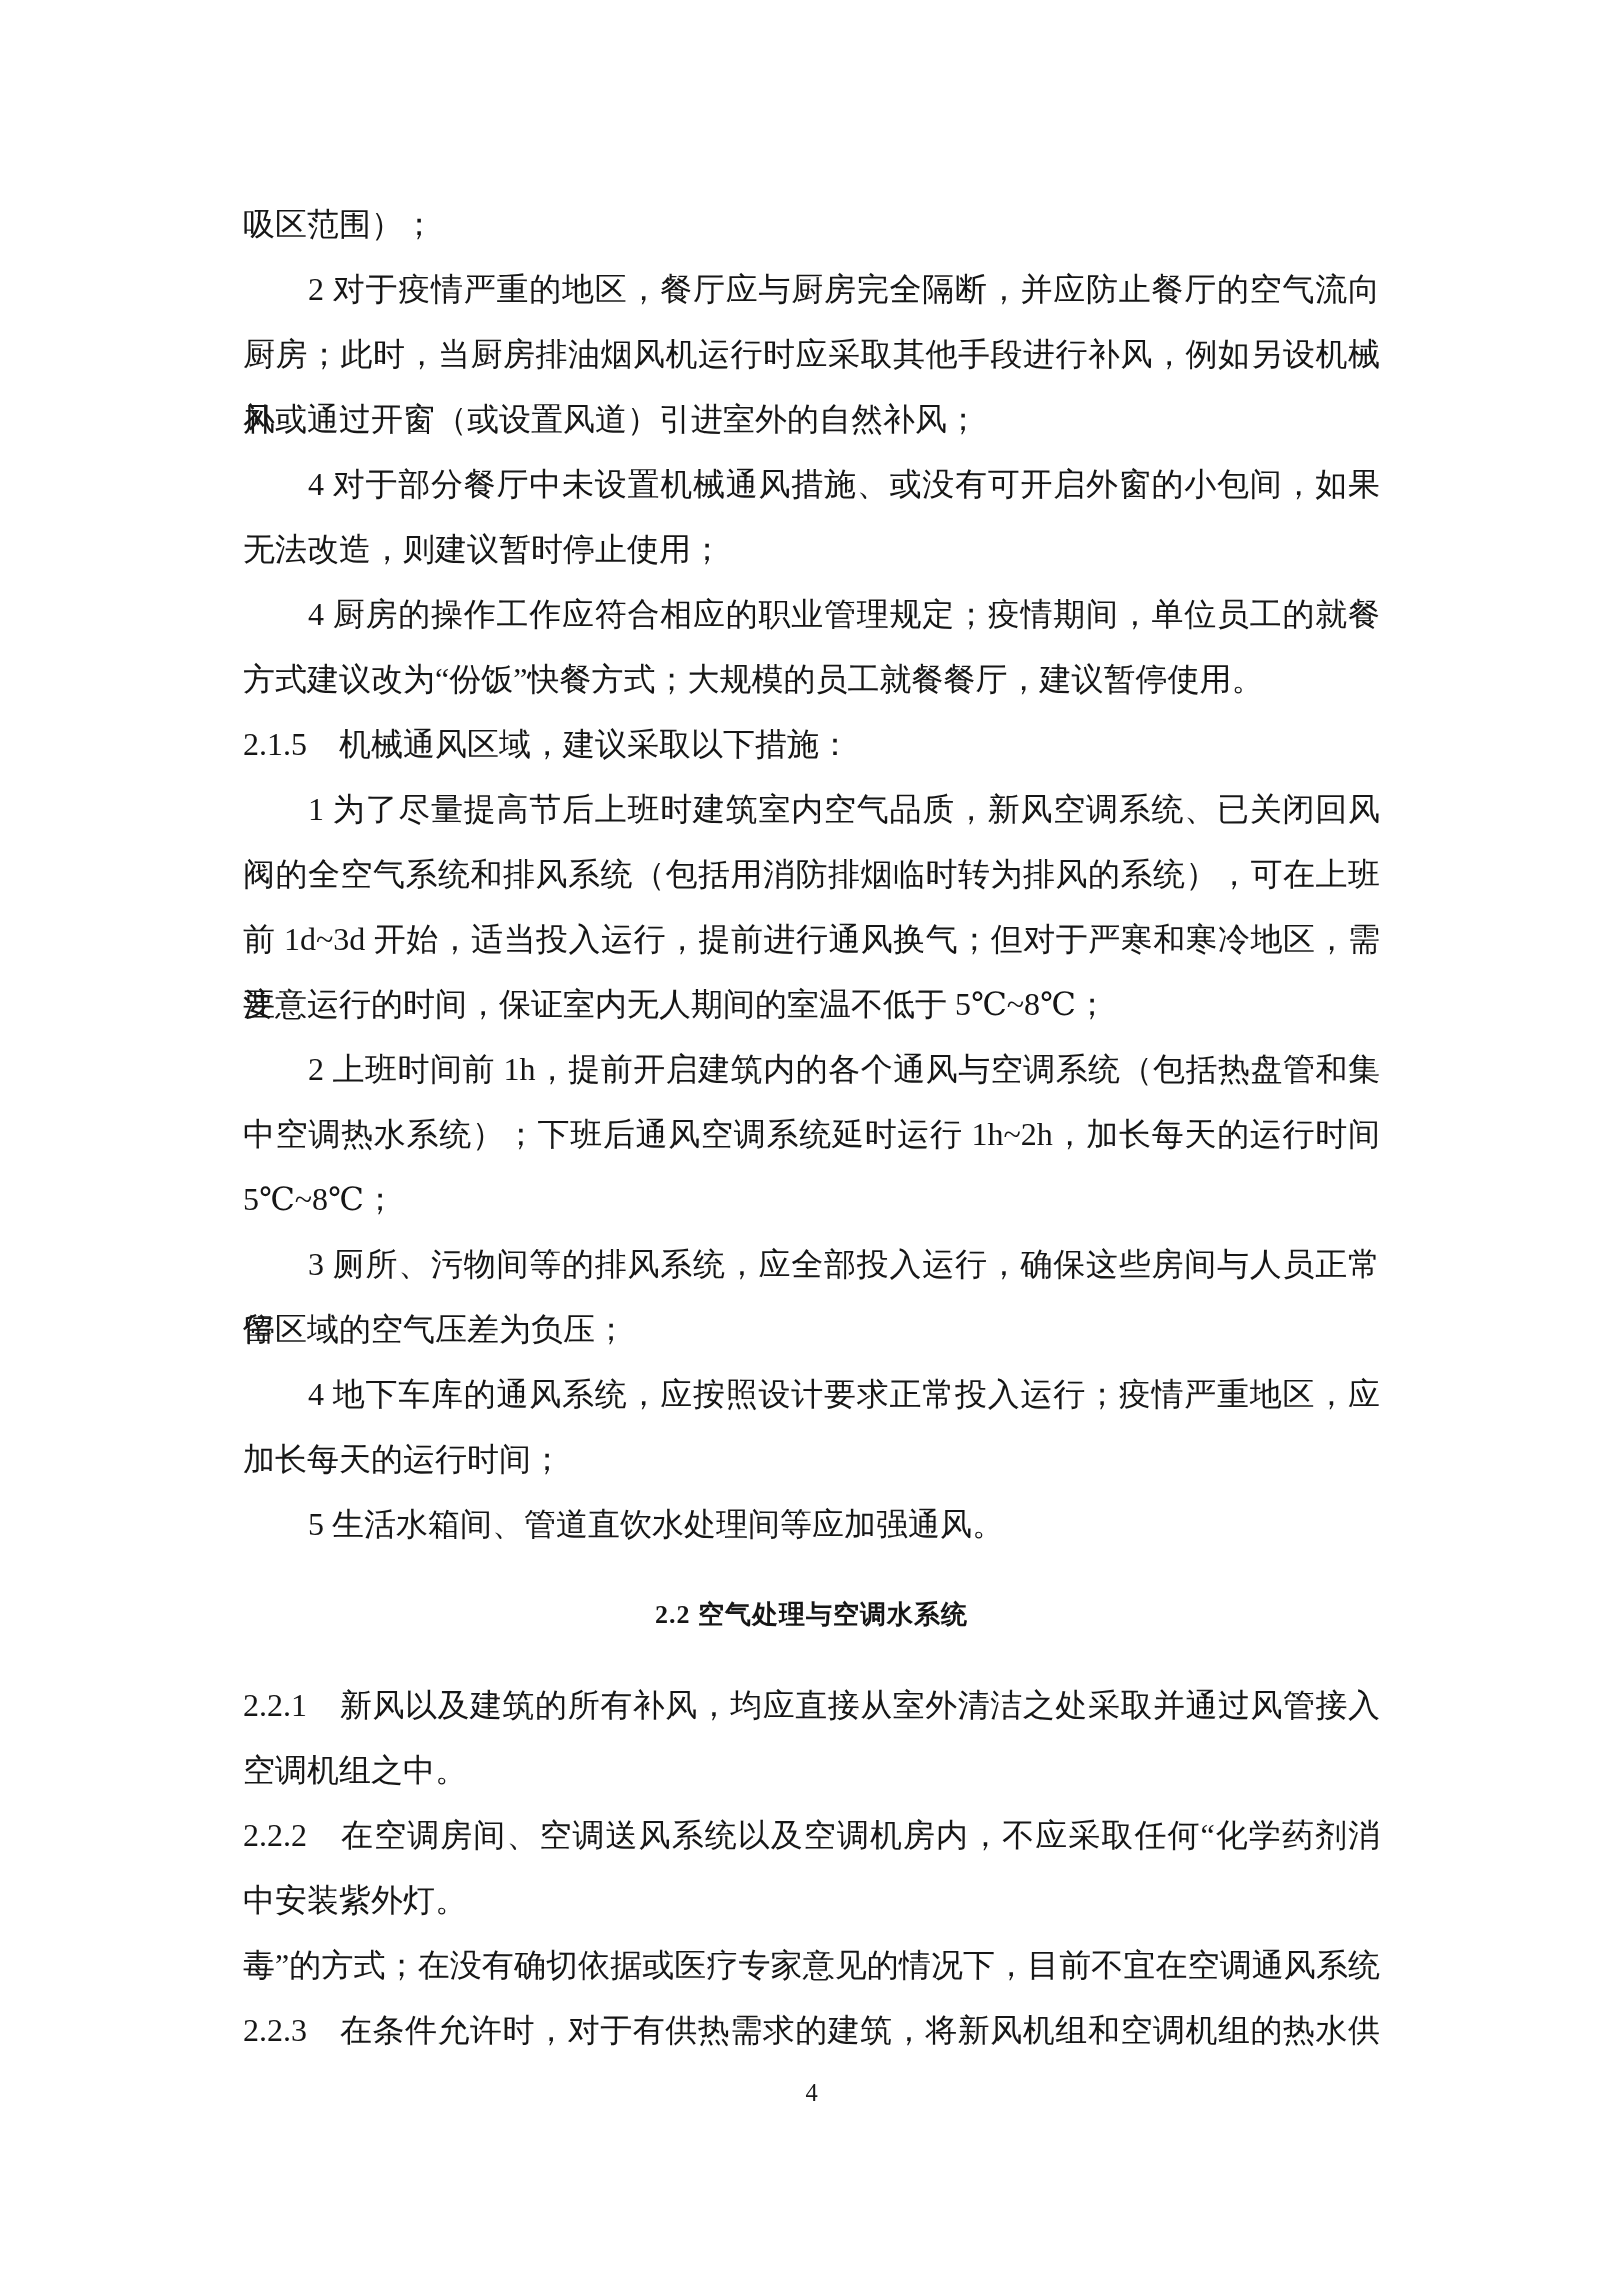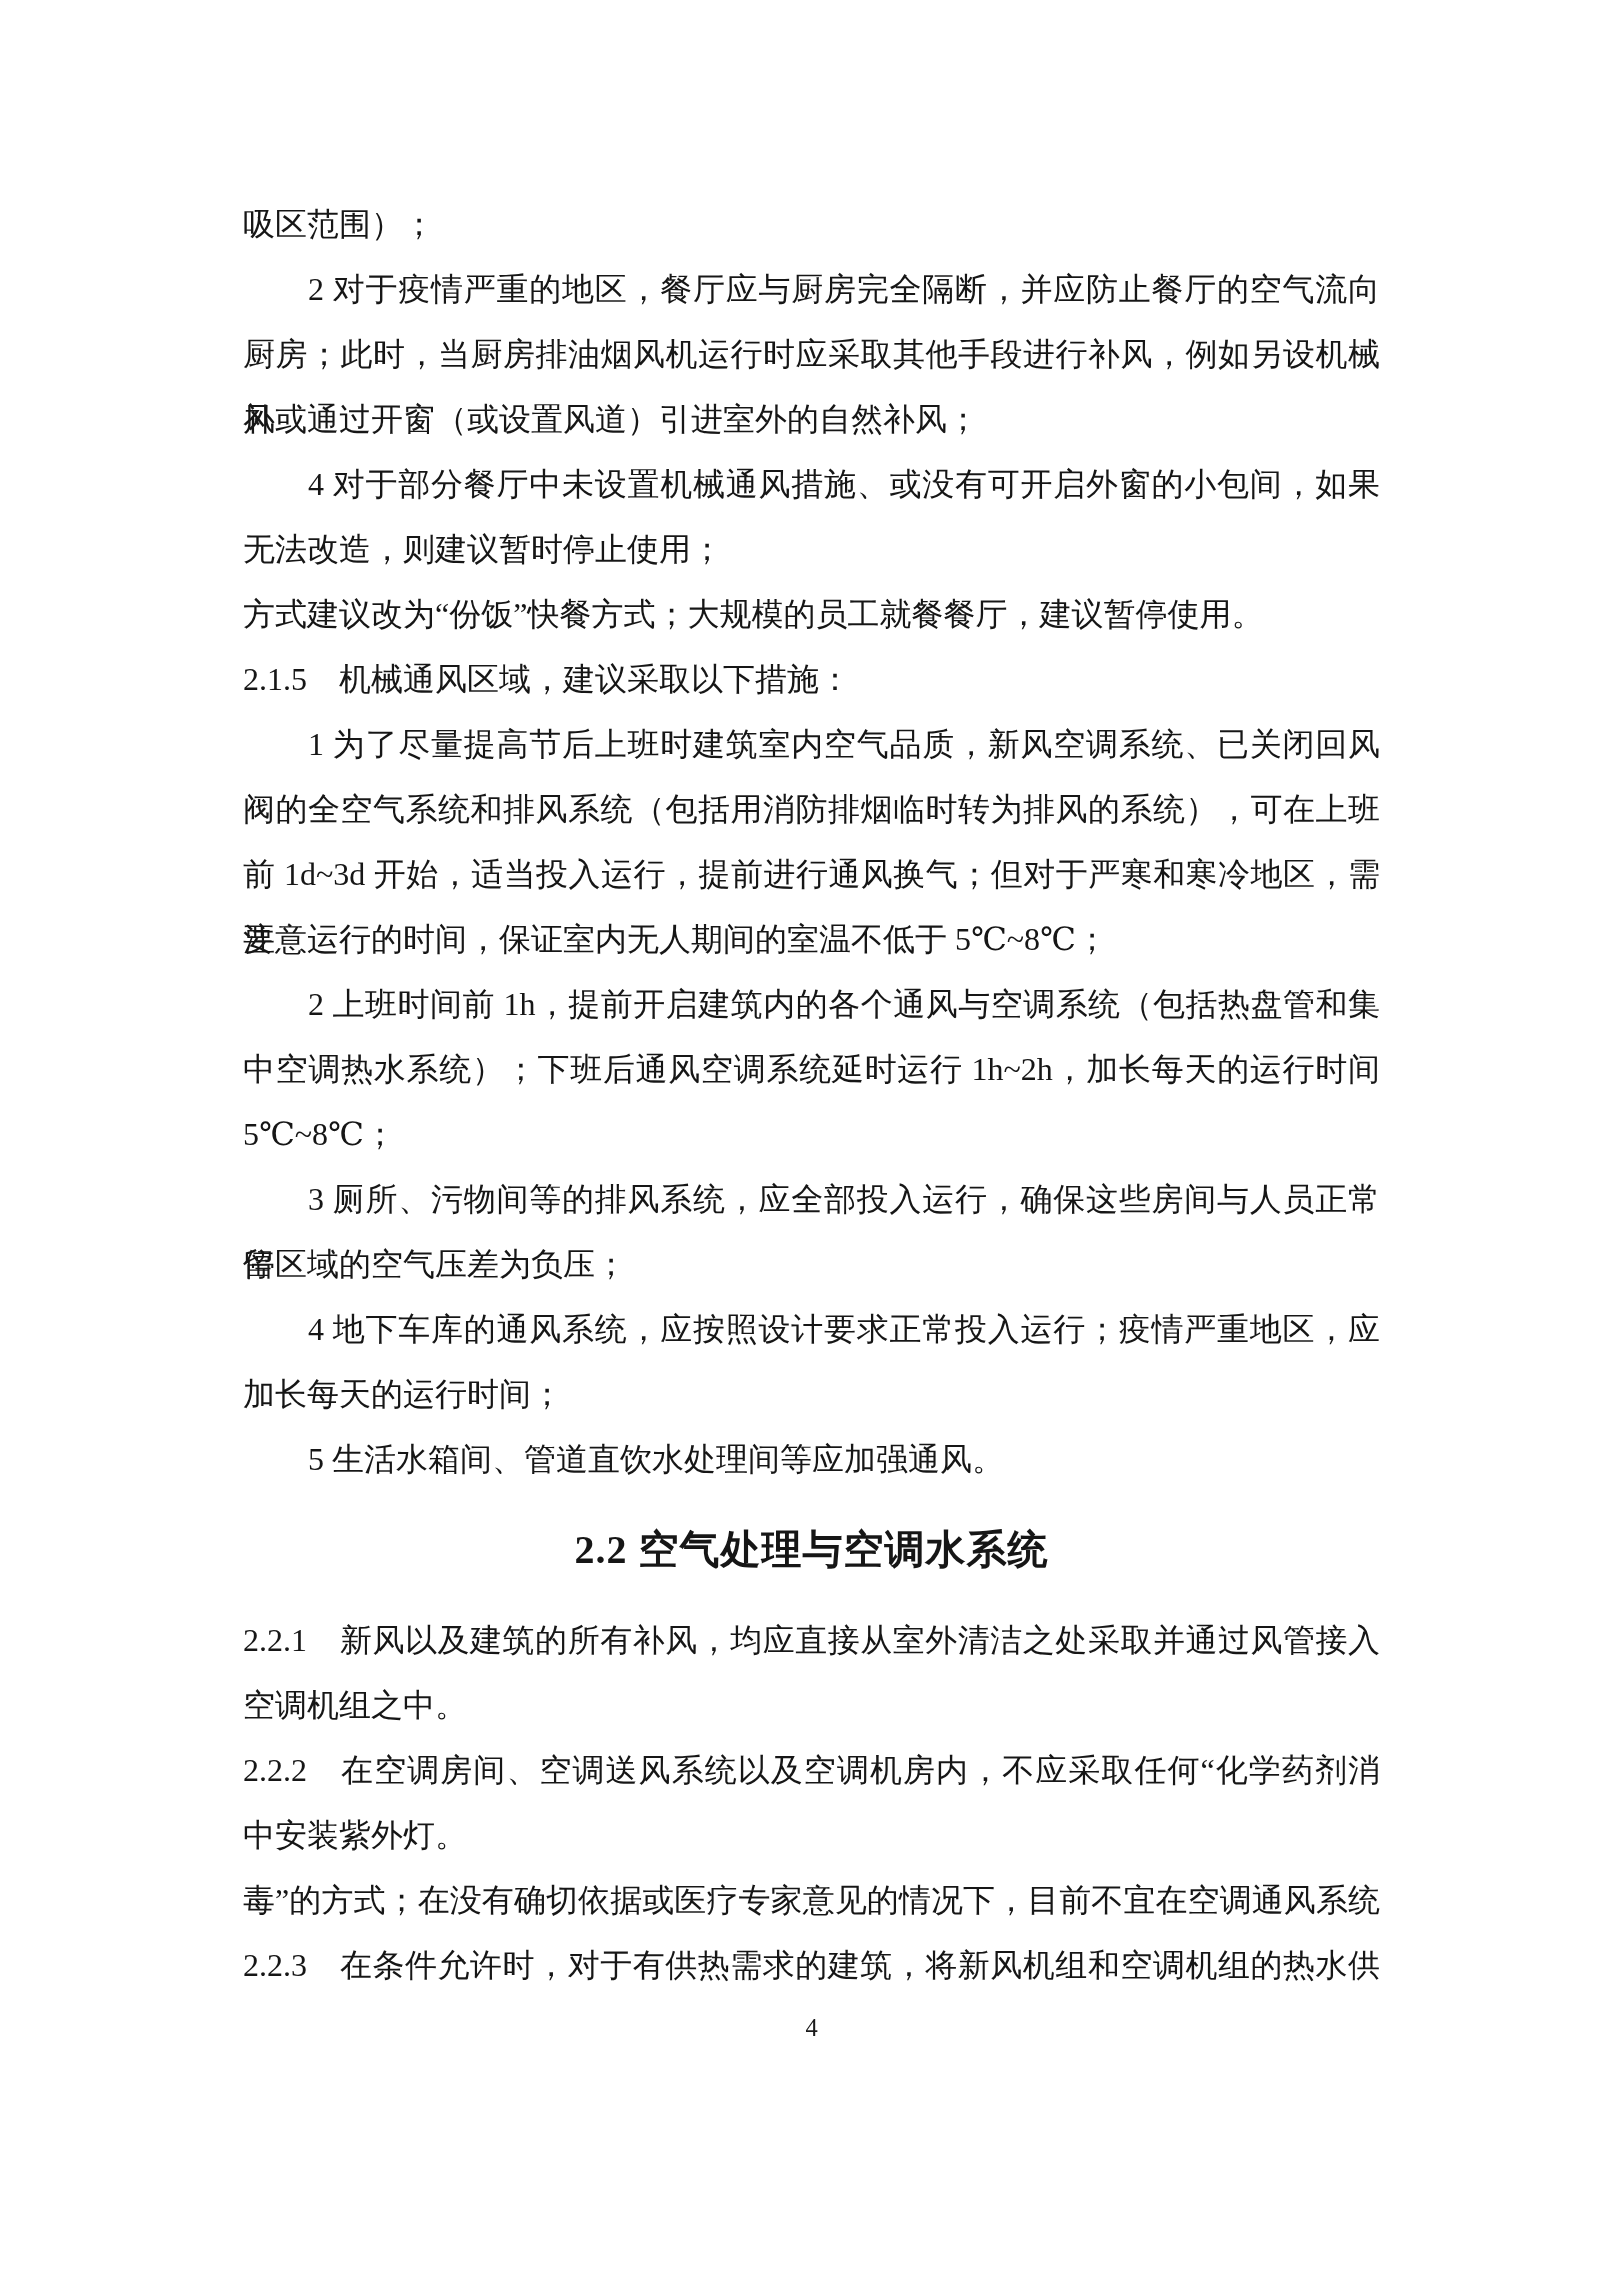--- a/index.html
+++ b/index.html
@@ -28,21 +28,21 @@
   .line.indent{ text-indent:65px; }
   .line.fill{
     text-align:justify;
     text-align-last:justify;
   }
   .line.heading{
     height:116px;
     line-height:116px;
     text-align-last:center;
     font-weight:700;
-    font-size:40px;
+    font-size:26px;
     letter-spacing:1px;
   }
   .pagenum{
     margin-top:5.9px;
     font-size:24.5px;
     line-height:47px;
     text-align:center;
     color:#1a1a1a;
   }
 </style>
@@ -51,20 +51,21 @@
 
 <div class="page">
   <div class="content">
     <div>
         <div class="line body">吸区范围）；</div>
         <div class="line body indent fill">2 对于疫情严重的地区，餐厅应与厨房完全隔断，并应防止餐厅的空气流向</div>
         <div class="line body fill">厨房；此时，当厨房排油烟风机运行时应采取其他手段进行补风，例如另设机械补</div>
         <div class="line body">风或通过开窗（或设置风道）引进室外的自然补风；</div>
         <div class="line body indent fill">4 对于部分餐厅中未设置机械通风措施、或没有可开启外窗的小包间，如果</div>
         <div class="line body">无法改造，则建议暂时停止使用；</div>
+        <div class="line body indent fill">4 厨房的操作工作应符合相应的职业管理规定；疫情期间，单位员工的就餐</div>
         <div class="line body">方式建议改为“份饭”快餐方式；大规模的员工就餐餐厅，建议暂停使用。</div>
         <div class="line body">2.1.5　机械通风区域，建议采取以下措施：</div>
         <div class="line body indent fill">1 为了尽量提高节后上班时建筑室内空气品质，新风空调系统、已关闭回风</div>
         <div class="line body fill">阀的全空气系统和排风系统（包括用消防排烟临时转为排风的系统），可在上班</div>
         <div class="line body fill">前 1d~3d 开始，适当投入运行，提前进行通风换气；但对于严寒和寒冷地区，需要</div>
         <div class="line body">注意运行的时间，保证室内无人期间的室温不低于 5℃~8℃；</div>
         <div class="line body indent fill">2 上班时间前 1h，提前开启建筑内的各个通风与空调系统（包括热盘管和集</div>
         <div class="line body fill">中空调热水系统）；下班后通风空调系统延时运行 1h~2h，加长每天的运行时间</div>
         <div class="line body">5℃~8℃；</div>
         <div class="line body indent fill">3 厕所、污物间等的排风系统，应全部投入运行，确保这些房间与人员正常停</div>

